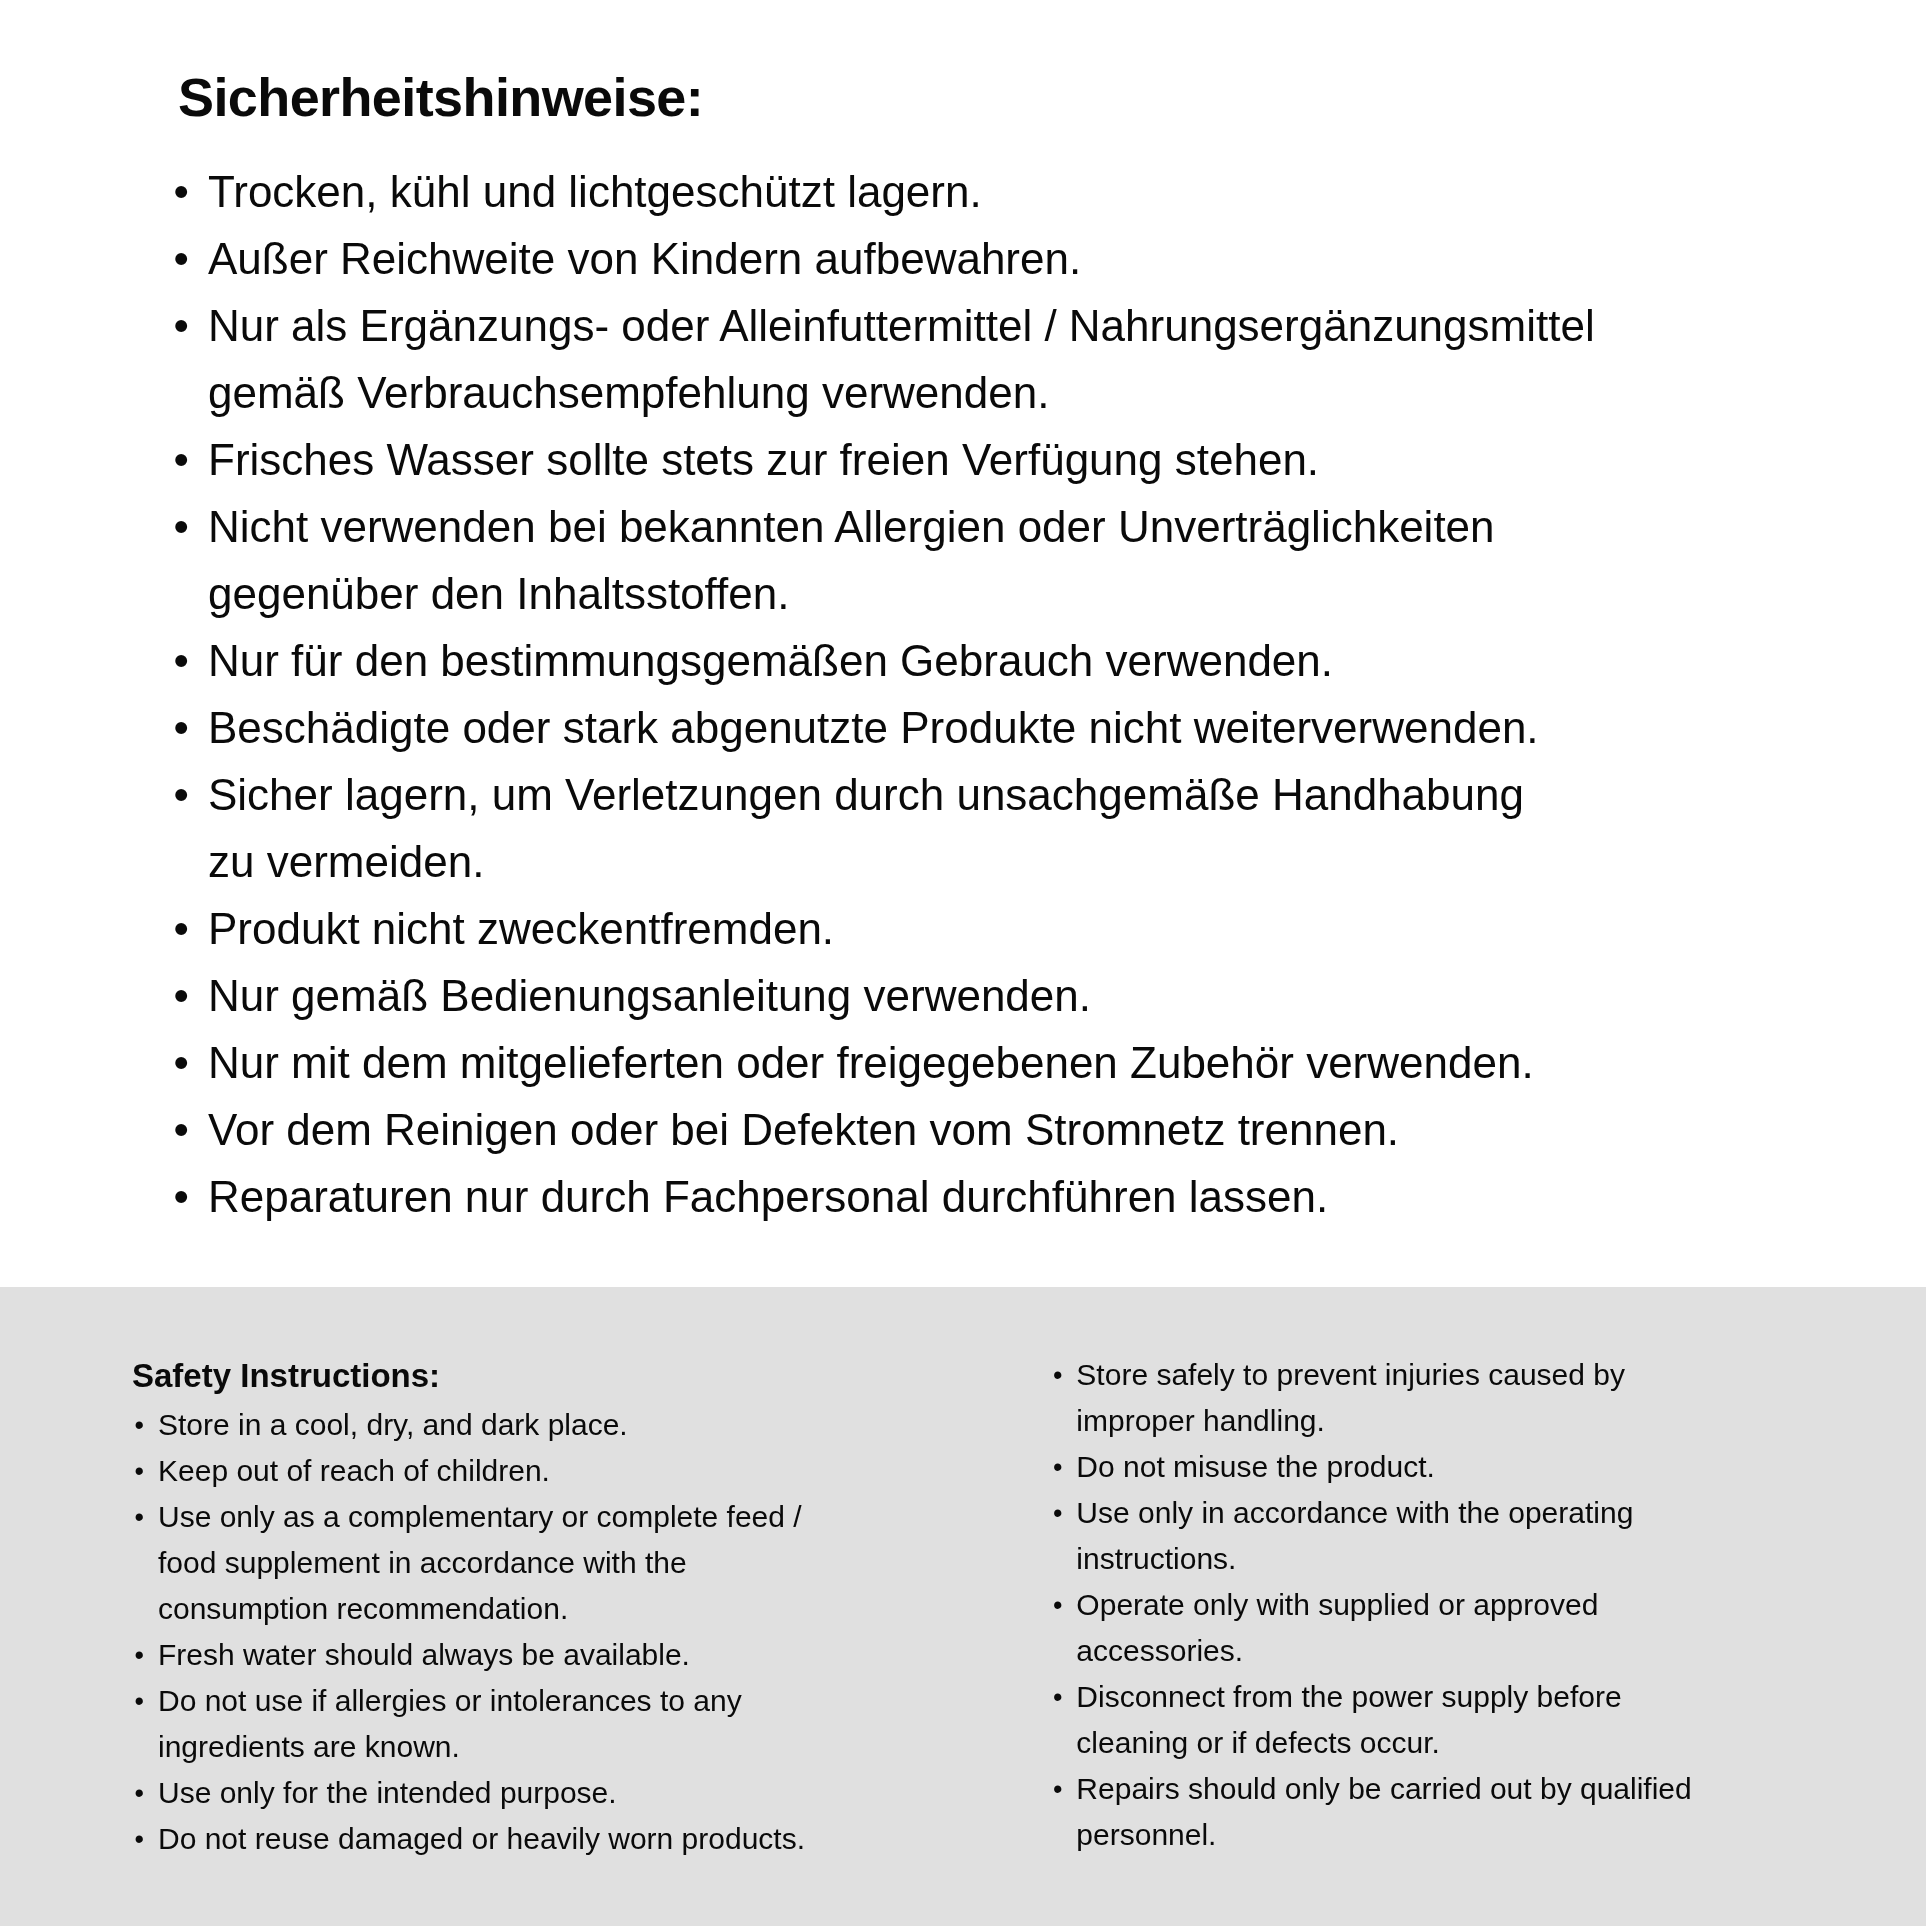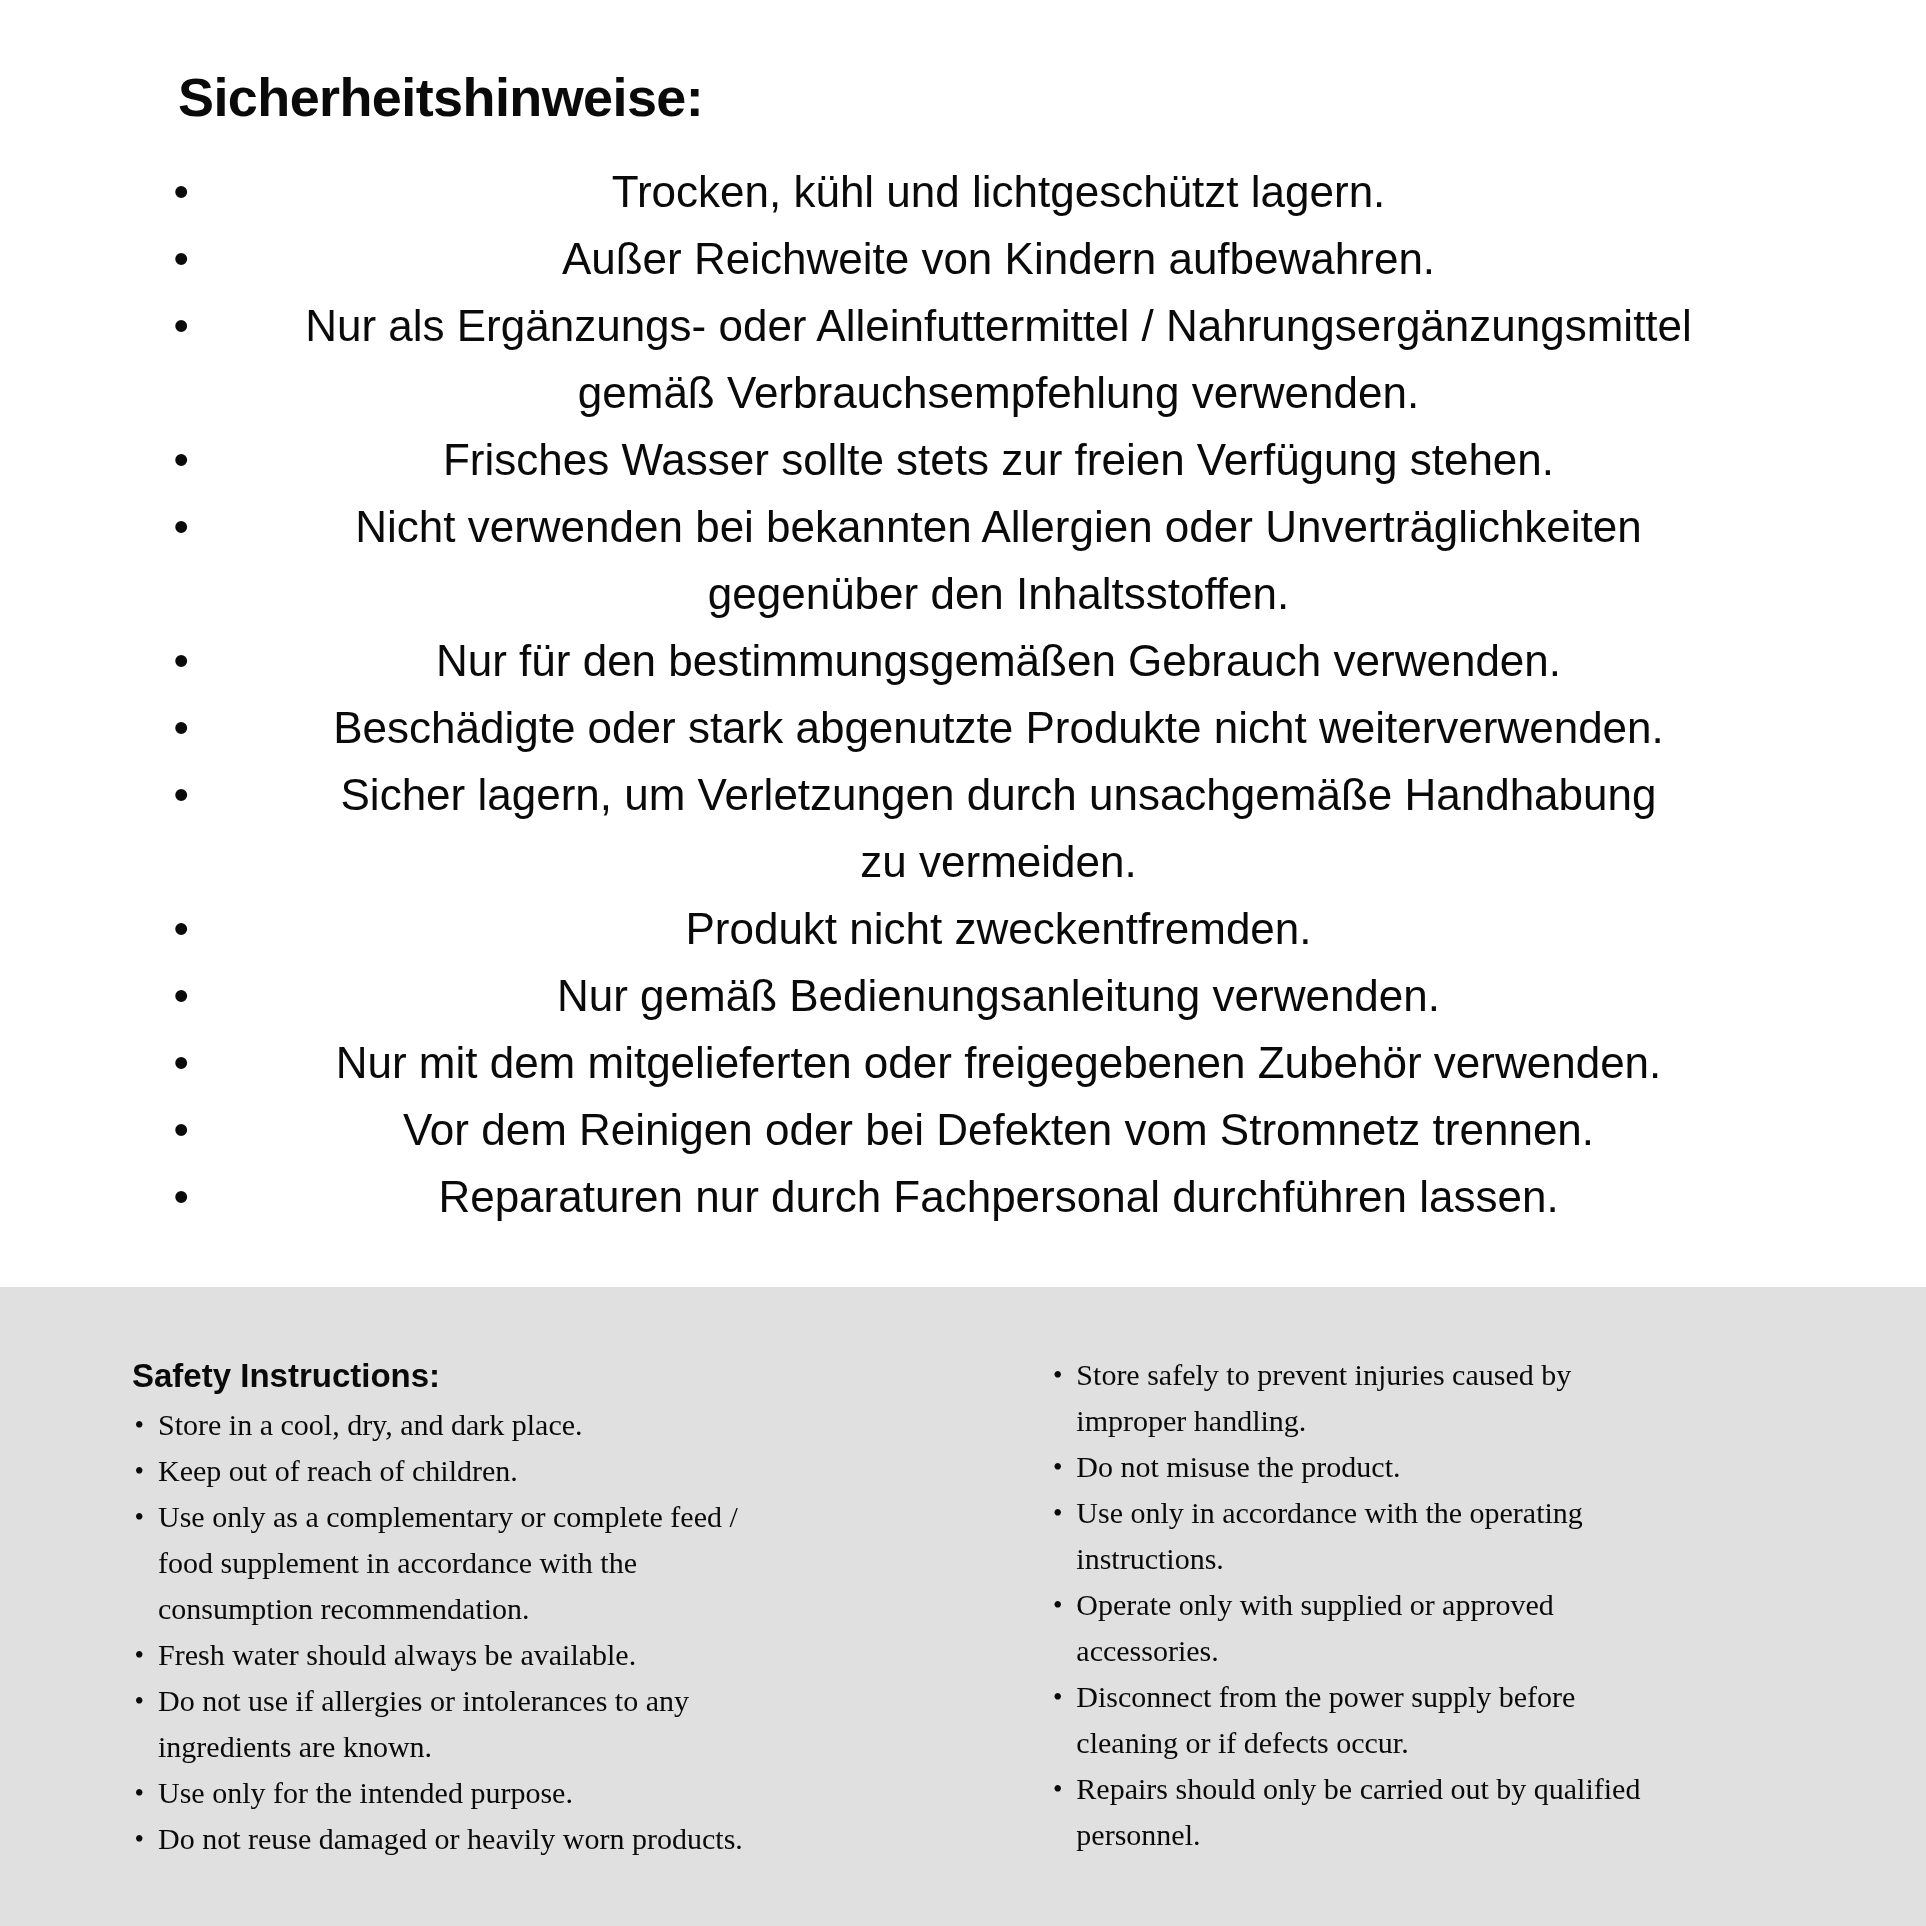--- a/index.html
+++ b/index.html
@@ -30,21 +30,20 @@
     line-height: 1.2;
     margin-left: 40px;
   }
   .de-list {
     list-style: none;
     margin-top: 28px;
     margin-left: 33px;
     max-width: 1618px;
     font-size: 44px;
     line-height: 67px;
-    text-align: center;
   }
   .de-list li {
     position: relative;
     padding-left: 37px;
     white-space: pre-line;
   }
   .de-list li::before {
     content: "\2022";
     position: absolute;
     left: 2.6px;
@@ -69,21 +68,20 @@
   .en-col-right { width: 835px; margin-left: 51px; }
   .en-heading {
     font-size: 33px;
     font-weight: 700;
     line-height: 40px;
   }
   .en-list {
     list-style: none;
     font-size: 30px;
     line-height: 46px;
-    font-family: Liberation Serif, serif;
   }
   .en-col-left .en-list { margin-top: 6.4px; }
   .en-col-right .en-list { margin-top: -3.9px; }
   .en-list li {
     position: relative;
     padding-left: 26px;
     white-space: pre-line;
   }
   .en-list li::before {
     content: "\2022";

